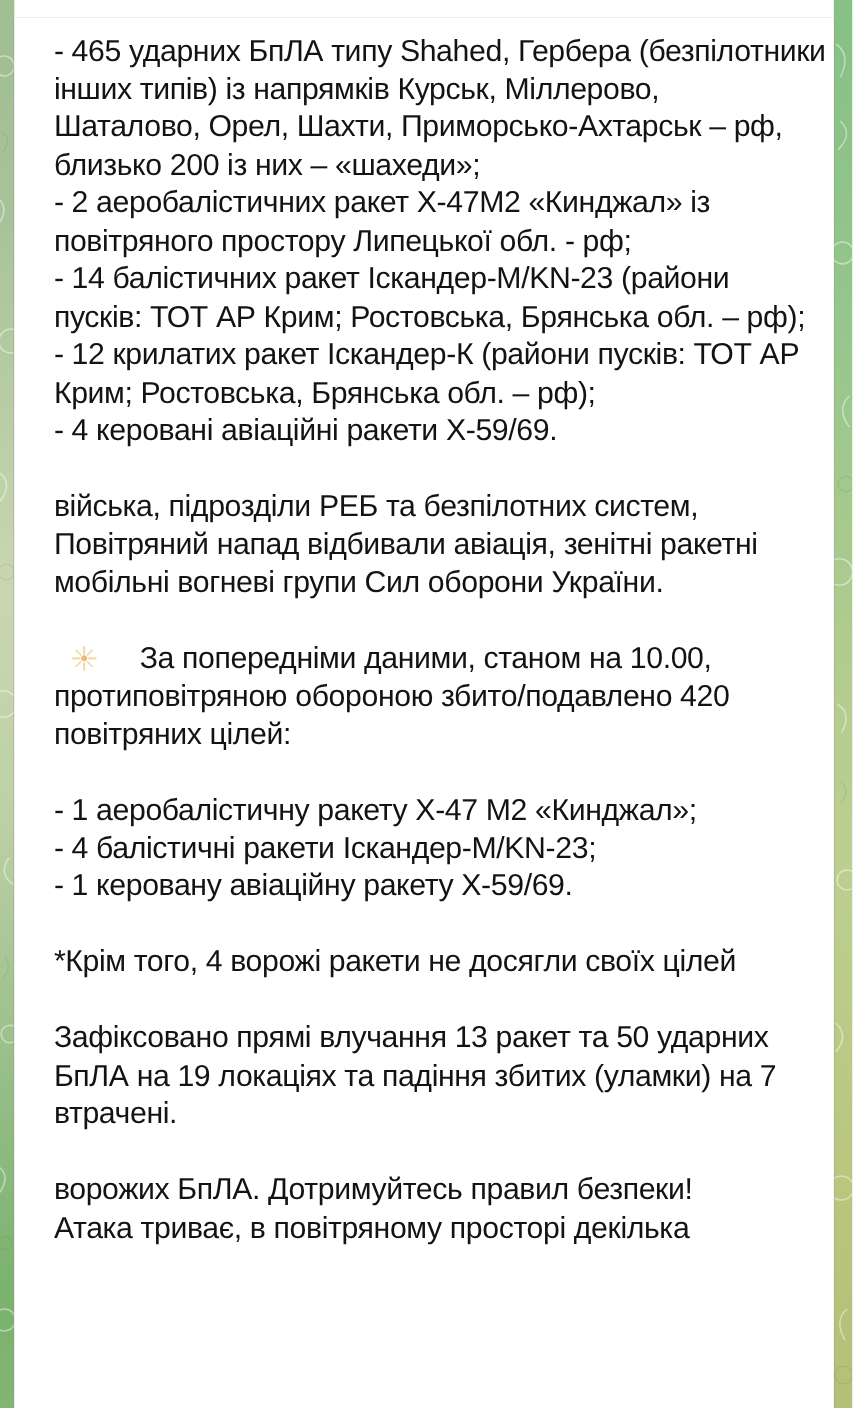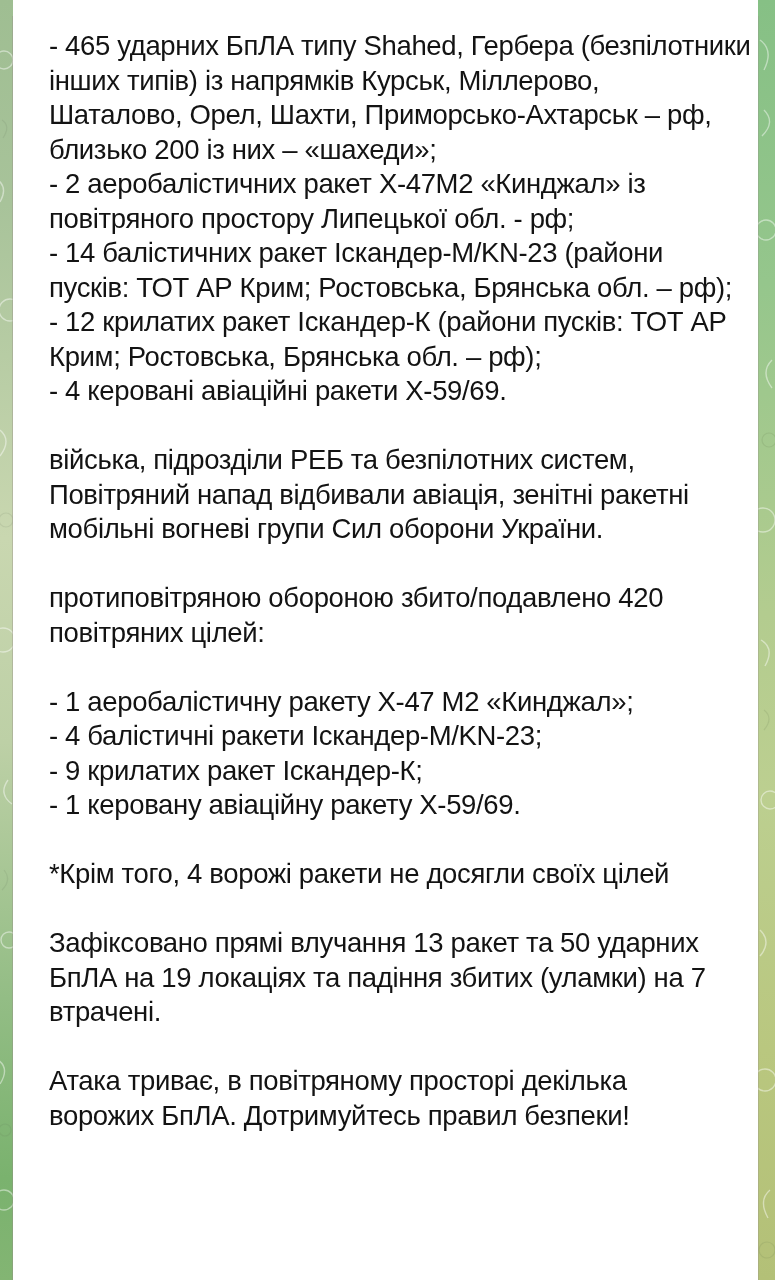--- a/index.html
+++ b/index.html
@@ -134,32 +134,40 @@
       <div class="ln">- 14 балістичних ракет Іскандер-М/KN-23 (райони</div>
       <div class="ln">пусків: ТОТ АР Крим; Ростовська, Брянська обл. – рф);</div>
       <div class="ln">- 12 крилатих ракет Іскандер-К (райони пусків: ТОТ АР</div>
       <div class="ln">Крим; Ростовська, Брянська обл. – рф);</div>
       <div class="ln">- 4 керовані авіаційні ракети Х-59/69.</div>
       <div class="ln"></div>
       <div class="ln">війська, підрозділи РЕБ та безпілотних систем,</div>
       <div class="ln">Повітряний напад відбивали авіація, зенітні ракетні</div>
       <div class="ln">мобільні вогневі групи Сил оборони України.</div>
       <div class="ln"></div>
+      <div class="ln">
+        <svg class="sparkle" viewBox="0 0 24 24">
+          <g stroke="#f3ddb0" stroke-width="2" stroke-linecap="round" fill="none">
+            <path d="M12 2 V 8 M12 16 V 22 M2 12 H 8 M16 12 H 22"></path>
+            <path d="M5 5 L 9 9 M15 15 L 19 19 M19 5 L 15 9 M9 15 L 5 19" stroke-width="1.6"></path>
+          </g>
+          <circle cx="12" cy="12" r="2.6" fill="#f0b87a"></circle>
+        </svg><span>За попередніми даними, станом на 10.00,</span>
+      </div>
       <div class="ln">протиповітряною обороною збито/подавлено 420</div>
       <div class="ln">повітряних цілей:</div>
       <div class="ln"></div>
       <div class="ln">- 1 аеробалістичну ракету Х-47 М2 «Кинджал»;</div>
       <div class="ln">- 4 балістичні ракети Іскандер-М/KN-23;</div>
-      <div class="ln">- 9 крилатих ракет Іскандер-К;</div>
       <div class="ln">- 1 керовану авіаційну ракету Х-59/69.</div>
       <div class="ln"></div>
       <div class="ln">*Крім того, 4 ворожі ракети не досягли своїх цілей</div>
       <div class="ln"></div>
       <div class="ln">Зафіксовано прямі влучання 13 ракет та 50 ударних</div>
       <div class="ln">БпЛА на 19 локаціях та падіння збитих (уламки) на 7</div>
       <div class="ln">втрачені.</div>
       <div class="ln"></div>
+      <div class="ln">ворожих БпЛА. Дотримуйтесь правил безпеки!</div>
       <div class="ln">Атака триває, в повітряному просторі декілька</div>
-      <div class="ln">ворожих БпЛА. Дотримуйтесь правил безпеки!</div>
     </div>
   </div>
 
 </div>
 
 </body></html>

